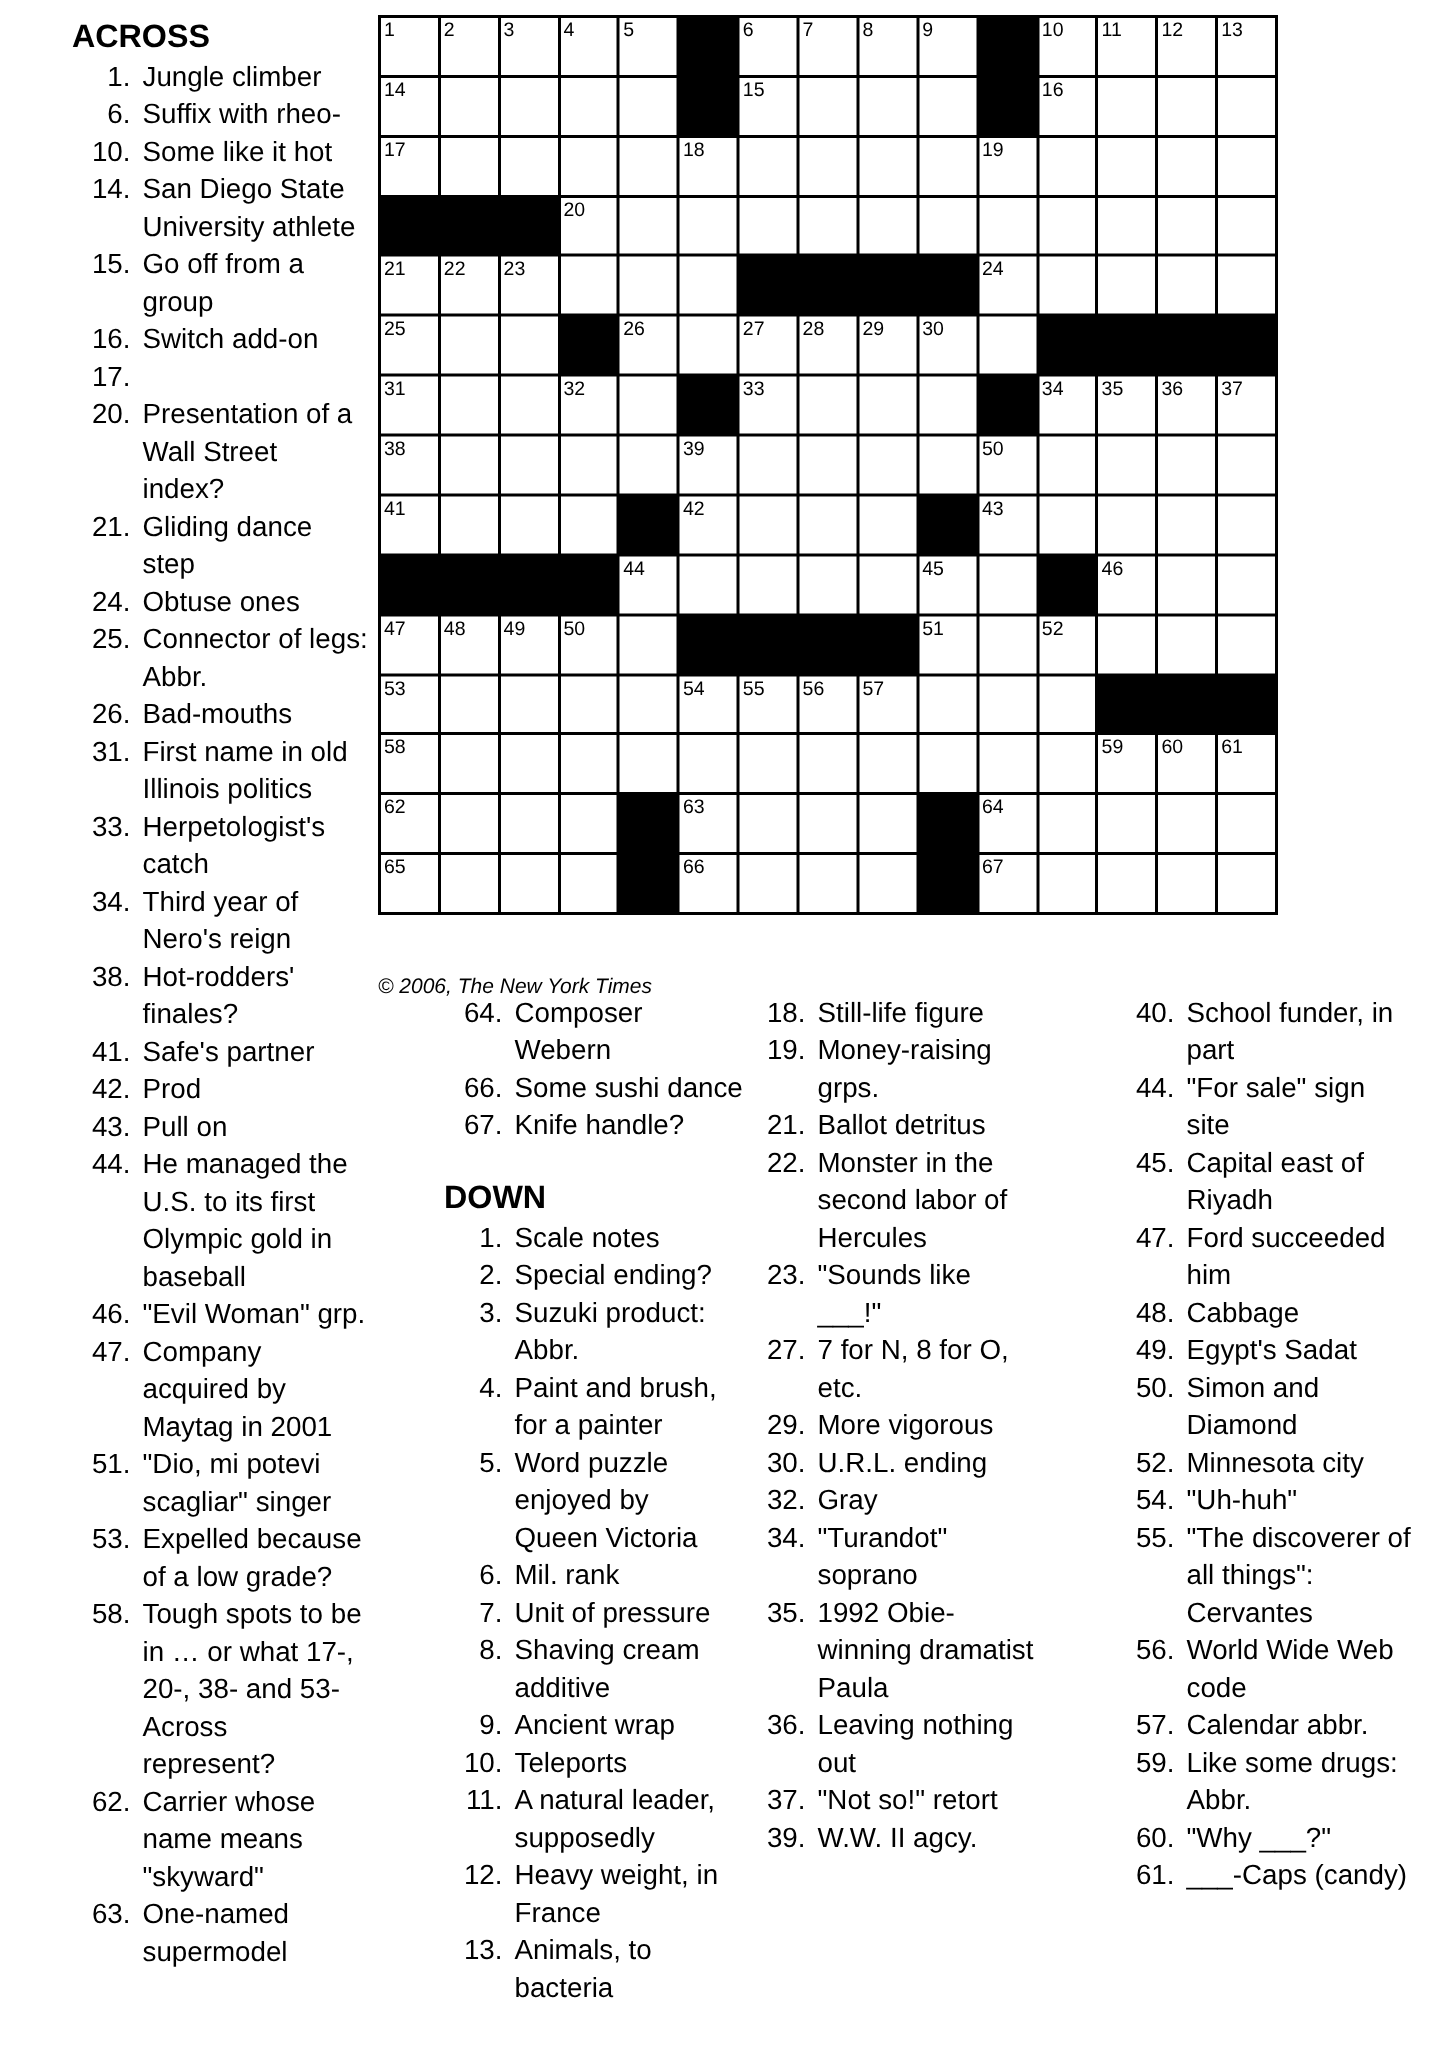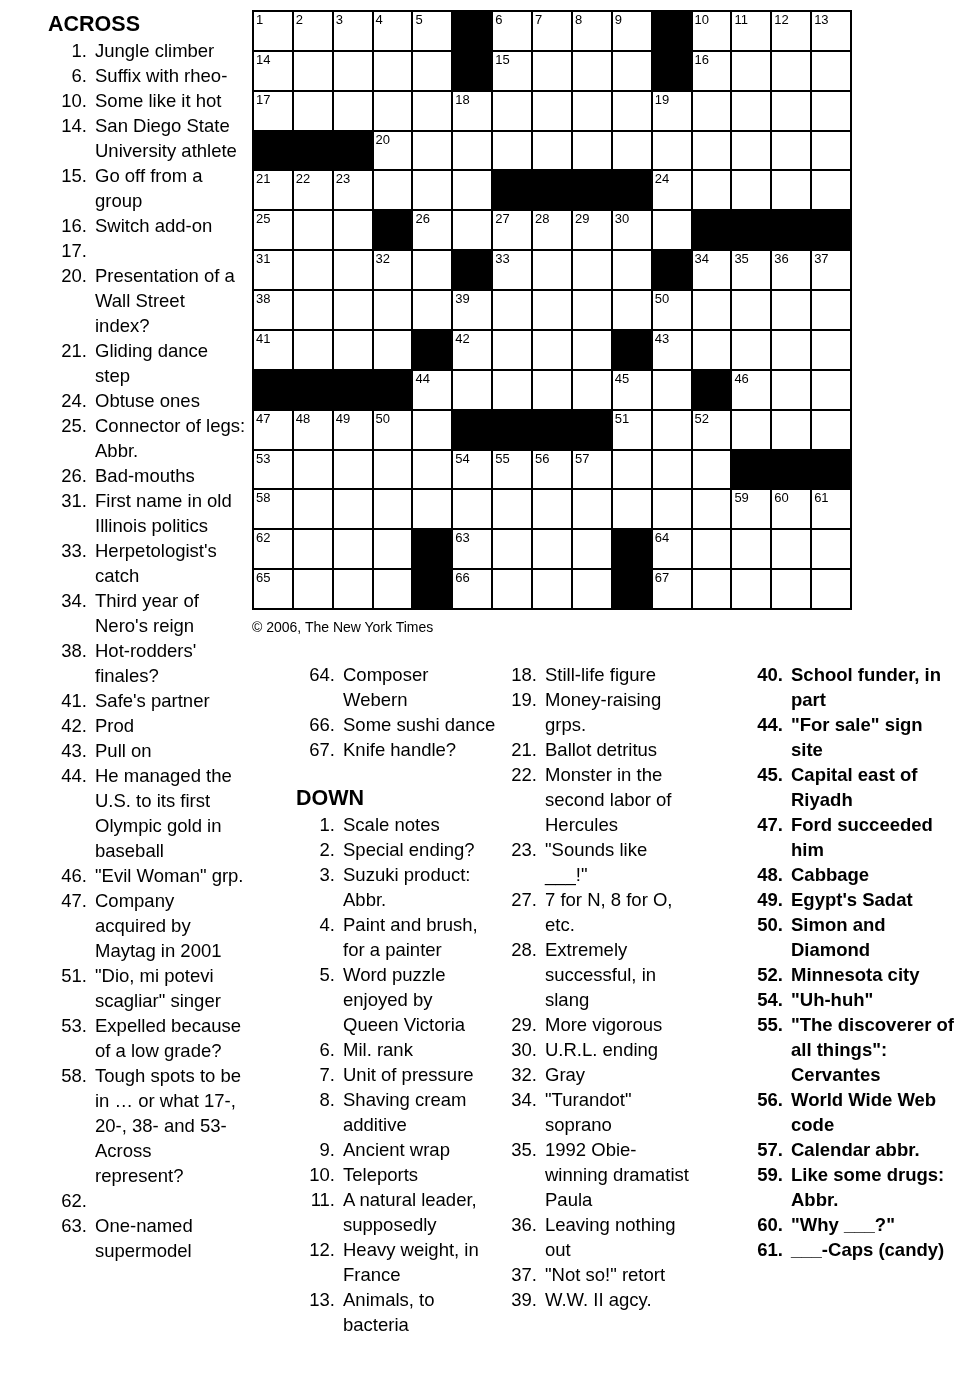--- a/index.html
+++ b/index.html
@@ -6,21 +6,21 @@
   body{
     width:964px;height:1375px;position:relative;overflow:hidden;
     background:#ffffff;color:#000000;
     font-family:"Liberation Sans", sans-serif;
   }
   
   .clue-col{position:absolute;}
   #across-col{left:8px;top:12px;width:236px;margin-left:40px;}
   #col2{left:252px;top:662px;width:246px;margin-left:44px;}
   #col3{left:498px;top:662px;width:248px;}
-  #col4{left:744px;top:662px;width:220px;font-weight:bold;}
+  #col4{left:744px;top:662px;width:220px;}
   h2.section-h{
     font-size:21.5px;font-weight:bold;margin:0 0 2px 0;line-height:24px;
     letter-spacing:0px;
   }
   h2.down-h{margin:24px 0 1px 0;line-height:25px;}
   .clue{display:flex;font-size:18.5px;line-height:25px;}
   .cnum{flex:0 0 39px;text-align:right;padding-right:8px;white-space:nowrap;}
   .ctxt{flex:1;white-space:pre-wrap;}
   
   #grid{
@@ -29,21 +29,21 @@
     display:grid;grid-template-columns:repeat(15,1fr);grid-template-rows:repeat(15,1fr);
     gap:2px;
   }
   .cell{position:relative;}
   .cell.white{background:#ffffff;}
   .cell.black{background:#000000;}
   .cellnum{
     position:absolute;top:0px;left:2px;font-size:13px;line-height:15px;
   }
   #copyright{
-    position:absolute;left:252px;top:618px;font-size:14px;line-height:18px;
+    position:absolute;left:252px;top:648px;font-size:14px;line-height:18px;font-style:italic;
   }
 </style>
 </head>
 <body>
 
 <div class="clue-col" id="across-col">
   <h2 class="section-h">ACROSS</h2>
   <div id="list-across-main">
       <div class="clue">
         <span class="cnum">1.</span>
@@ -160,20 +160,23 @@
       <div class="clue">
         <span class="cnum">58.</span>
         <span class="ctxt">Tough spots to be
 in … or what 17-,
 20-, 38- and 53-
 Across
 represent?</span>
       </div>
       <div class="clue">
         <span class="cnum">62.</span>
+        <span class="ctxt">Carrier whose
+name means
+"skyward"</span>
       </div>
       <div class="clue">
         <span class="cnum">63.</span>
         <span class="ctxt">One-named
 supermodel</span>
       </div>
     </div>
 </div>
 
 <div id="grid">
@@ -646,26 +649,20 @@
         <span class="cnum">23.</span>
         <span class="ctxt">"Sounds like
 ___!"</span>
       </div>
       <div class="clue">
         <span class="cnum">27.</span>
         <span class="ctxt">7 for N, 8 for O,
 etc.</span>
       </div>
       <div class="clue">
-        <span class="cnum">28.</span>
-        <span class="ctxt">Extremely
-successful, in
-slang</span>
-      </div>
-      <div class="clue">
         <span class="cnum">29.</span>
         <span class="ctxt">More vigorous</span>
       </div>
       <div class="clue">
         <span class="cnum">30.</span>
         <span class="ctxt">U.R.L. ending</span>
       </div>
       <div class="clue">
         <span class="cnum">32.</span>
         <span class="ctxt">Gray</span>

